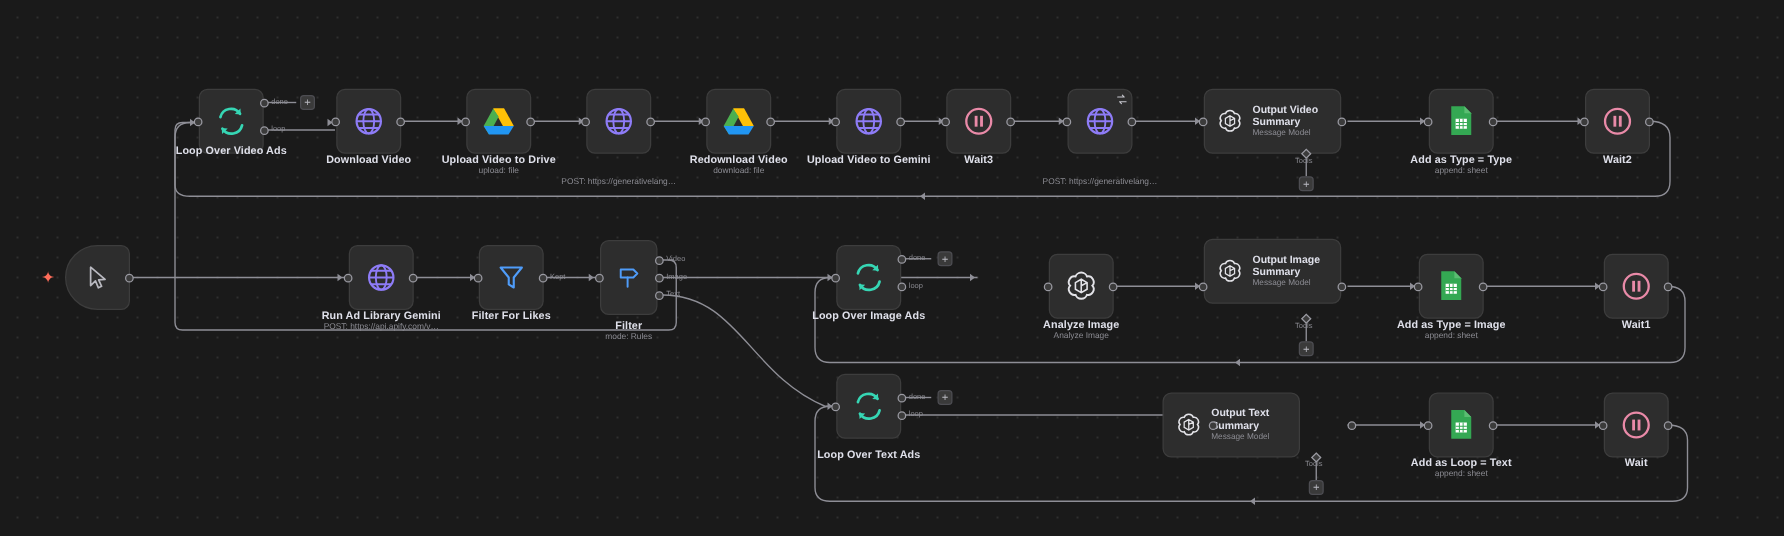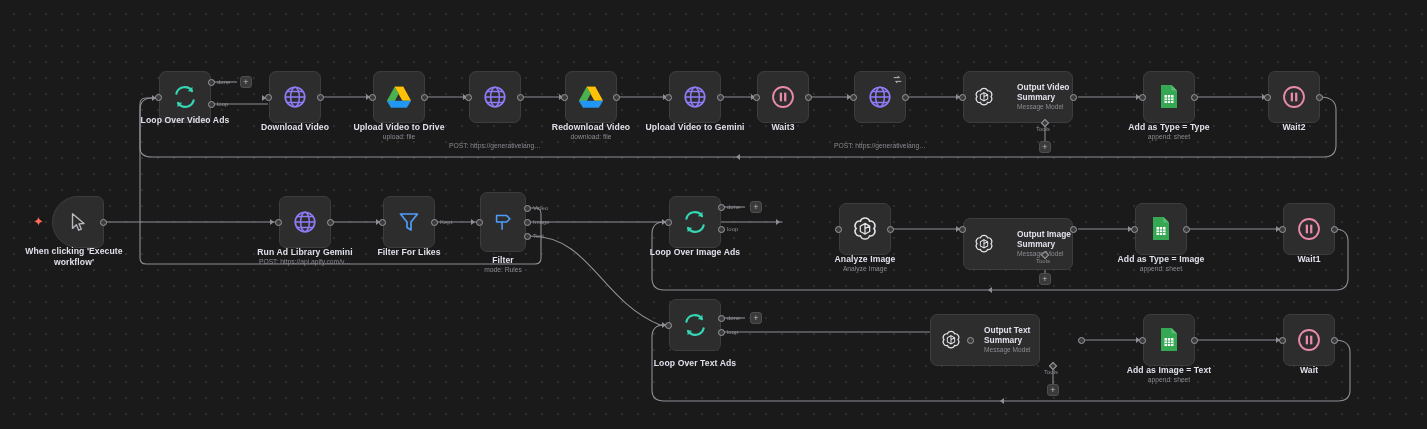--- a/index.html
+++ b/index.html
@@ -23,21 +23,21 @@
   .node {
     position: absolute;
     background: #2d2d2d;
     border: 1px solid #3d3d3d;
     border-radius: 7px;
     display: flex; align-items: center; justify-content: center;
   }
   .node.sq { width: 52px; height: 52px; }
   .node.wide {
     width: 110px; height: 52px;
-    justify-content: flex-start; padding-left: 9px; gap: 22px;
+    justify-content: flex-start; padding-left: 9px; gap: 7px;
   }
   .node.trigger {
     width: 52px; height: 52px;
     border-radius: 26px 7px 7px 26px;
   }
   .node.tall { width: 46px; height: 60px; }
 
   
   .lbl {
     position: absolute;
@@ -193,22 +193,20 @@
   <div class="arrowleft" style="left:988px;top:286.8px"></div>
   <div class="arrowleft" style="left:1000px;top:397.8px"></div>
 
   <div class="bolt" style="left:33px;top:215px">✦</div>
   <div class="node trigger" style="left:52px;top:196px">
     <svg class="ico" width="22" height="22" viewBox="0 0 24 24">
       <path d="M6 3 L6 19 L10.2 15 L12.8 21 L15.6 19.7 L13 14 L18.6 13.6 Z" fill="none" stroke="#b9b9c0" stroke-width="1.5" stroke-linejoin="round"></path>
     </svg>
   </div>
   <div class="port" style="left:100px;top:218.5px"></div>
-  <div class="lbl" style="left:8px;top:246px;width:132px">When clicking 'Execute
-workflow'</div>
 
   <div class="node sq" style="left:159px;top:71px">
     <svg class="ico" width="26" height="26" viewBox="0 0 24 24">
       <path d="M4 9 A8 8 0 0 1 18.5 6.5" fill="none" stroke="#36d6b4" stroke-width="2" stroke-linecap="round"></path>
       <path d="M20 15 A8 8 0 0 1 5.5 17.5" fill="none" stroke="#36d6b4" stroke-width="2" stroke-linecap="round"></path>
       <path d="M18.8 2.6 L19 7 L14.6 6.6 Z" fill="#36d6b4"></path>
       <path d="M5.2 21.4 L5 17 L9.4 17.4 Z" fill="#36d6b4"></path>
     </svg>
   </div>
   <div class="port" style="left:155px;top:93.5px"></div>
@@ -402,21 +400,21 @@
     <svg class="ico" width="28" height="28" viewBox="0 0 24 24">
       <path d="M12 2.6 C14.1 2.6 15.6 4.2 15.9 5.3 C17.1 5.0 19.0 5.4 20.0 7.2 C21.0 9.0 20.4 10.8 19.6 11.6 C20.4 12.4 21.0 14.2 20.0 16.0 C19.0 17.8 17.1 18.2 15.9 17.9 C15.6 19.0 14.1 20.6 12 20.6 C9.9 20.6 8.4 19.0 8.1 17.9 C6.9 18.2 5.0 17.8 4.0 16.0 C3.0 14.2 3.6 12.4 4.4 11.6 C3.6 10.8 3.0 9.0 4.0 7.2 C5.0 5.4 6.9 5.0 8.1 5.3 C8.4 4.2 9.9 2.6 12 2.6 Z" fill="none" stroke="#e3e3e8" stroke-width="1.3"></path>
       <path d="M12 7.2 L16 9.5 L16 14.1 L12 16.4 L8 14.1 L8 9.5 Z M12 7.2 L12 11.6 M16 9.5 L12 11.6 M12 16.4 L12 11.6" fill="none" stroke="#e3e3e8" stroke-width="1.1"></path>
     </svg>
   </div>
   <div class="port" style="left:835px;top:225.5px"></div>
   <div class="port" style="left:887px;top:225.5px"></div>
   <div class="lbl" style="left:815px;top:254px;width:100px">Analyze Image</div>
   <div class="sub" style="left:815px;top:265px;width:100px">Analyze Image</div>
 
-  <div class="node wide" style="left:963px;top:218px">
+  <div class="node wide" style="left:963px;top:191px">
     <svg class="ico" width="22" height="22" viewBox="0 0 24 24">
       <path d="M12 2.6 C14.1 2.6 15.6 4.2 15.9 5.3 C17.1 5.0 19.0 5.4 20.0 7.2 C21.0 9.0 20.4 10.8 19.6 11.6 C20.4 12.4 21.0 14.2 20.0 16.0 C19.0 17.8 17.1 18.2 15.9 17.9 C15.6 19.0 14.1 20.6 12 20.6 C9.9 20.6 8.4 19.0 8.1 17.9 C6.9 18.2 5.0 17.8 4.0 16.0 C3.0 14.2 3.6 12.4 4.4 11.6 C3.6 10.8 3.0 9.0 4.0 7.2 C5.0 5.4 6.9 5.0 8.1 5.3 C8.4 4.2 9.9 2.6 12 2.6 Z" fill="none" stroke="#e3e3e8" stroke-width="1.3"></path>
       <path d="M12 7.2 L16 9.5 L16 14.1 L12 16.4 L8 14.1 L8 9.5 Z M12 7.2 L12 11.6 M16 9.5 L12 11.6 M12 16.4 L12 11.6" fill="none" stroke="#e3e3e8" stroke-width="1.1"></path>
     </svg>
     <div class="winner">
       <div class="wtitle">Output Image
 Summary</div>
       <div class="wsub">Message Model</div>
     </div>
   </div>
@@ -486,21 +484,21 @@
   <div class="node sq" style="left:1143px;top:314px">
     <svg class="ico" width="22" height="26" viewBox="0 0 20 26">
       <path d="M2 1 H12.5 L18 6.5 V24 H2 Z" fill="#34a853"></path>
       <path d="M12.5 1 L18 6.5 H12.5 Z" fill="#5bbd72"></path>
       <rect x="5.5" y="11" width="9" height="8" fill="#ffffff"></rect>
       <path d="M5.5 14 H14.5 M5.5 16.5 H14.5 M8.5 11 V19 M11.5 11 V19" stroke="#34a853" stroke-width="0.8"></path>
     </svg>
   </div>
   <div class="port" style="left:1139px;top:336.5px"></div>
   <div class="port" style="left:1191px;top:336.5px"></div>
-  <div class="lbl" style="left:1109px;top:365px;width:120px">Add as Image = Text</div>
+  <div class="lbl" style="left:1109px;top:365px;width:120px">Add as Loop = Text</div>
   <div class="sub" style="left:1109px;top:376px;width:120px">append: sheet</div>
 
   <div class="node sq" style="left:1283px;top:314px">
     <svg class="ico" width="26" height="26" viewBox="0 0 24 24">
       <circle cx="12" cy="12" r="9.2" fill="none" stroke="#e98aa8" stroke-width="1.7"></circle>
       <rect x="9" y="8" width="2.1" height="8" fill="#e98aa8"></rect>
       <rect x="13" y="8" width="2.1" height="8" fill="#e98aa8"></rect>
     </svg>
   </div>
   <div class="port" style="left:1279px;top:336.5px"></div>

